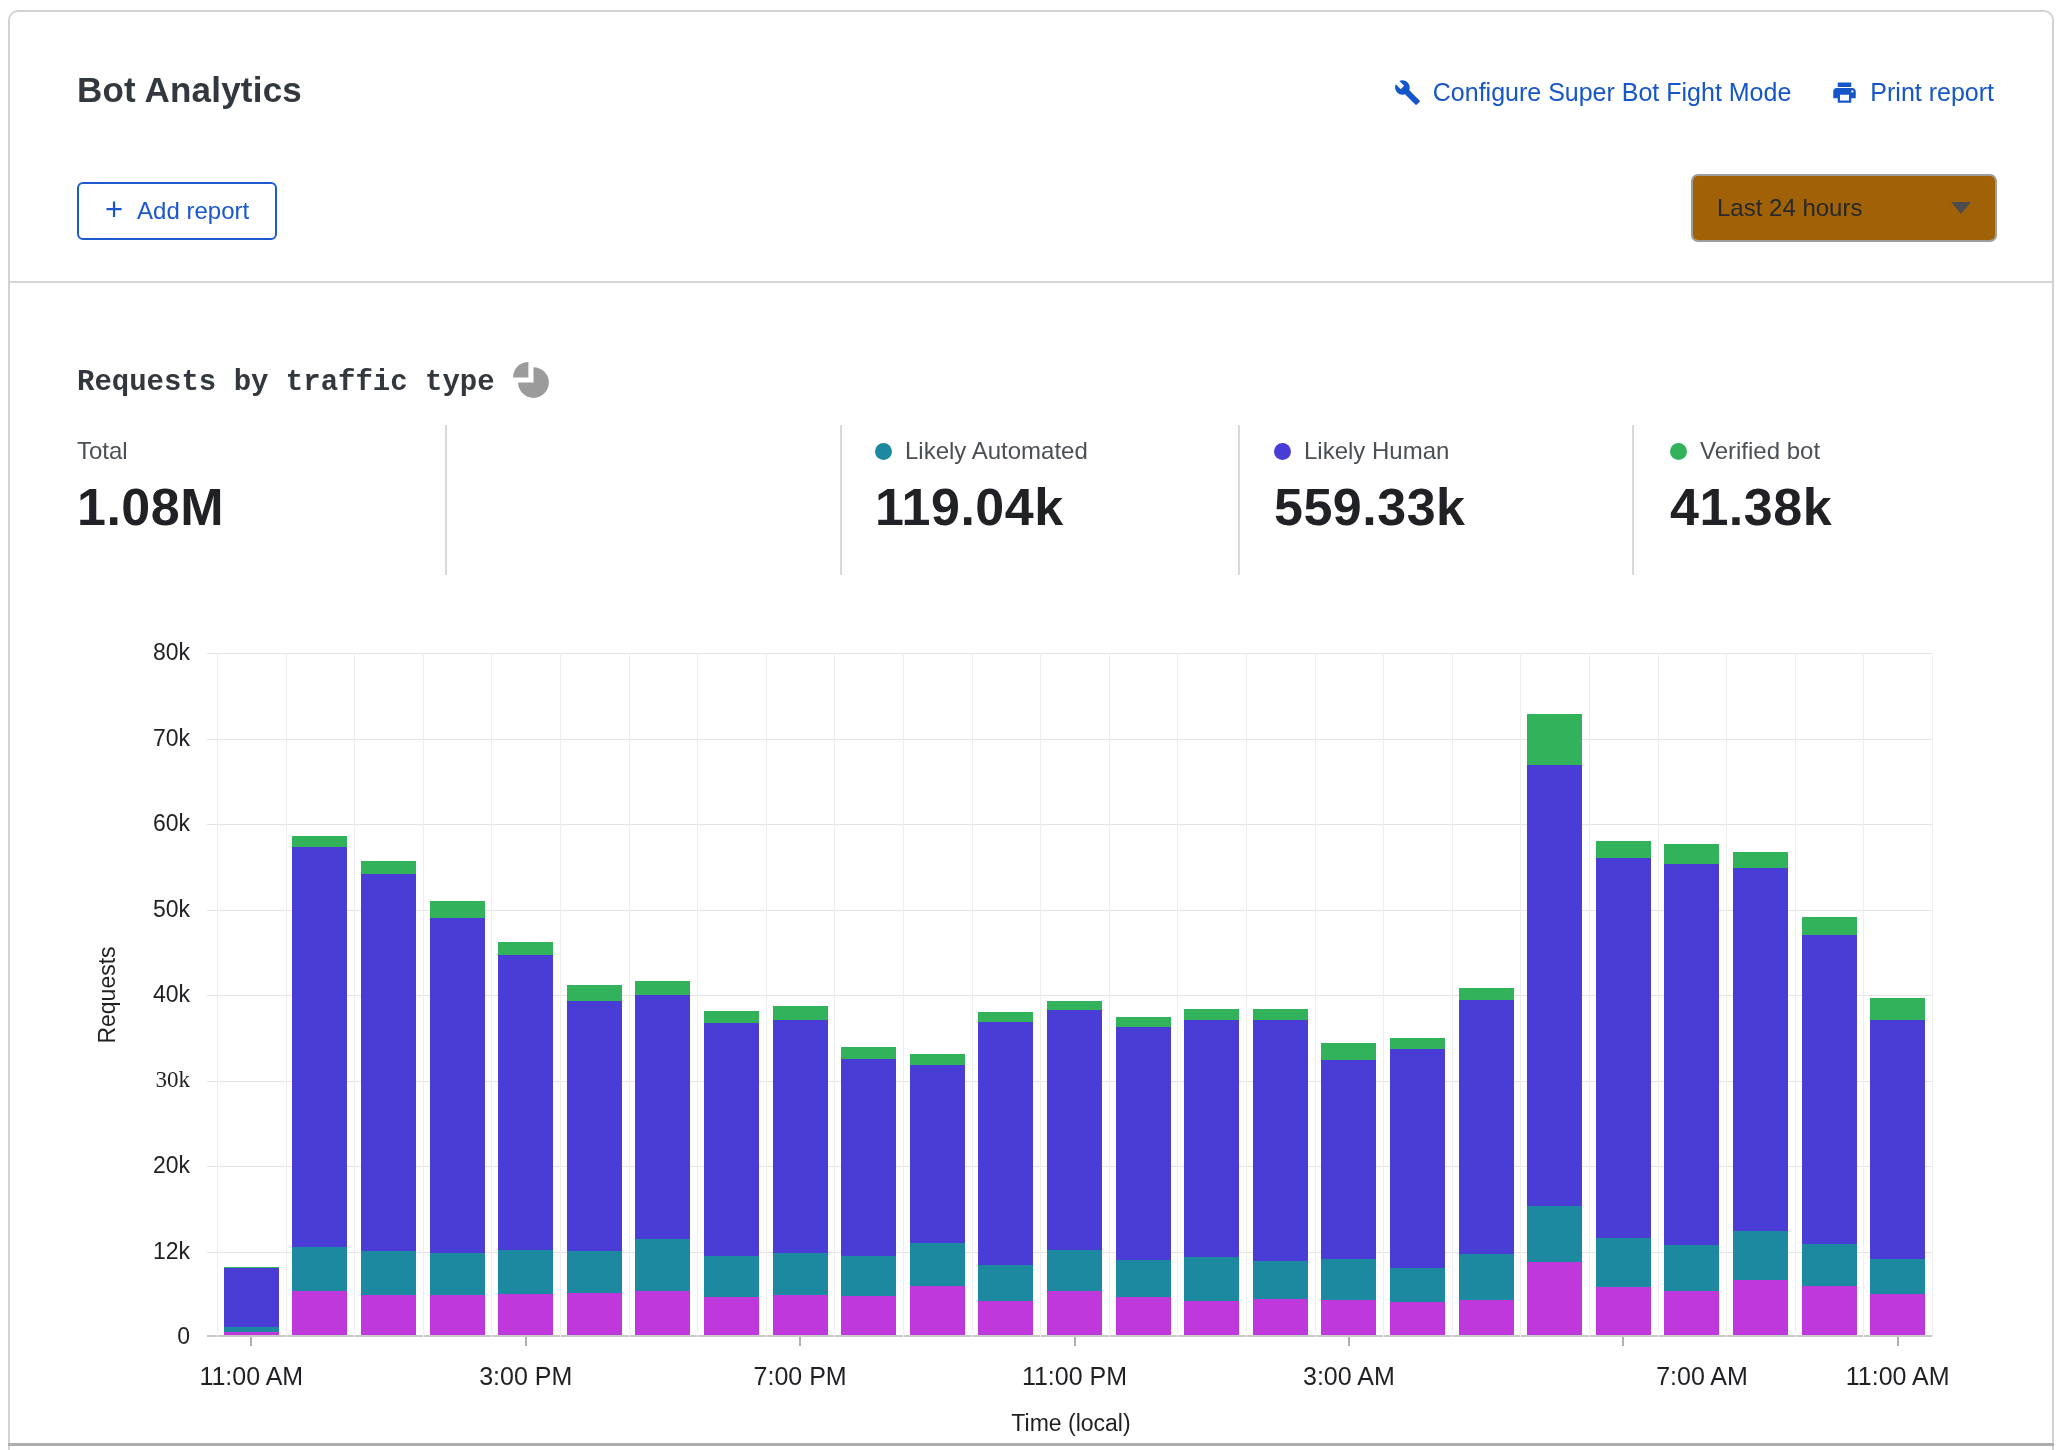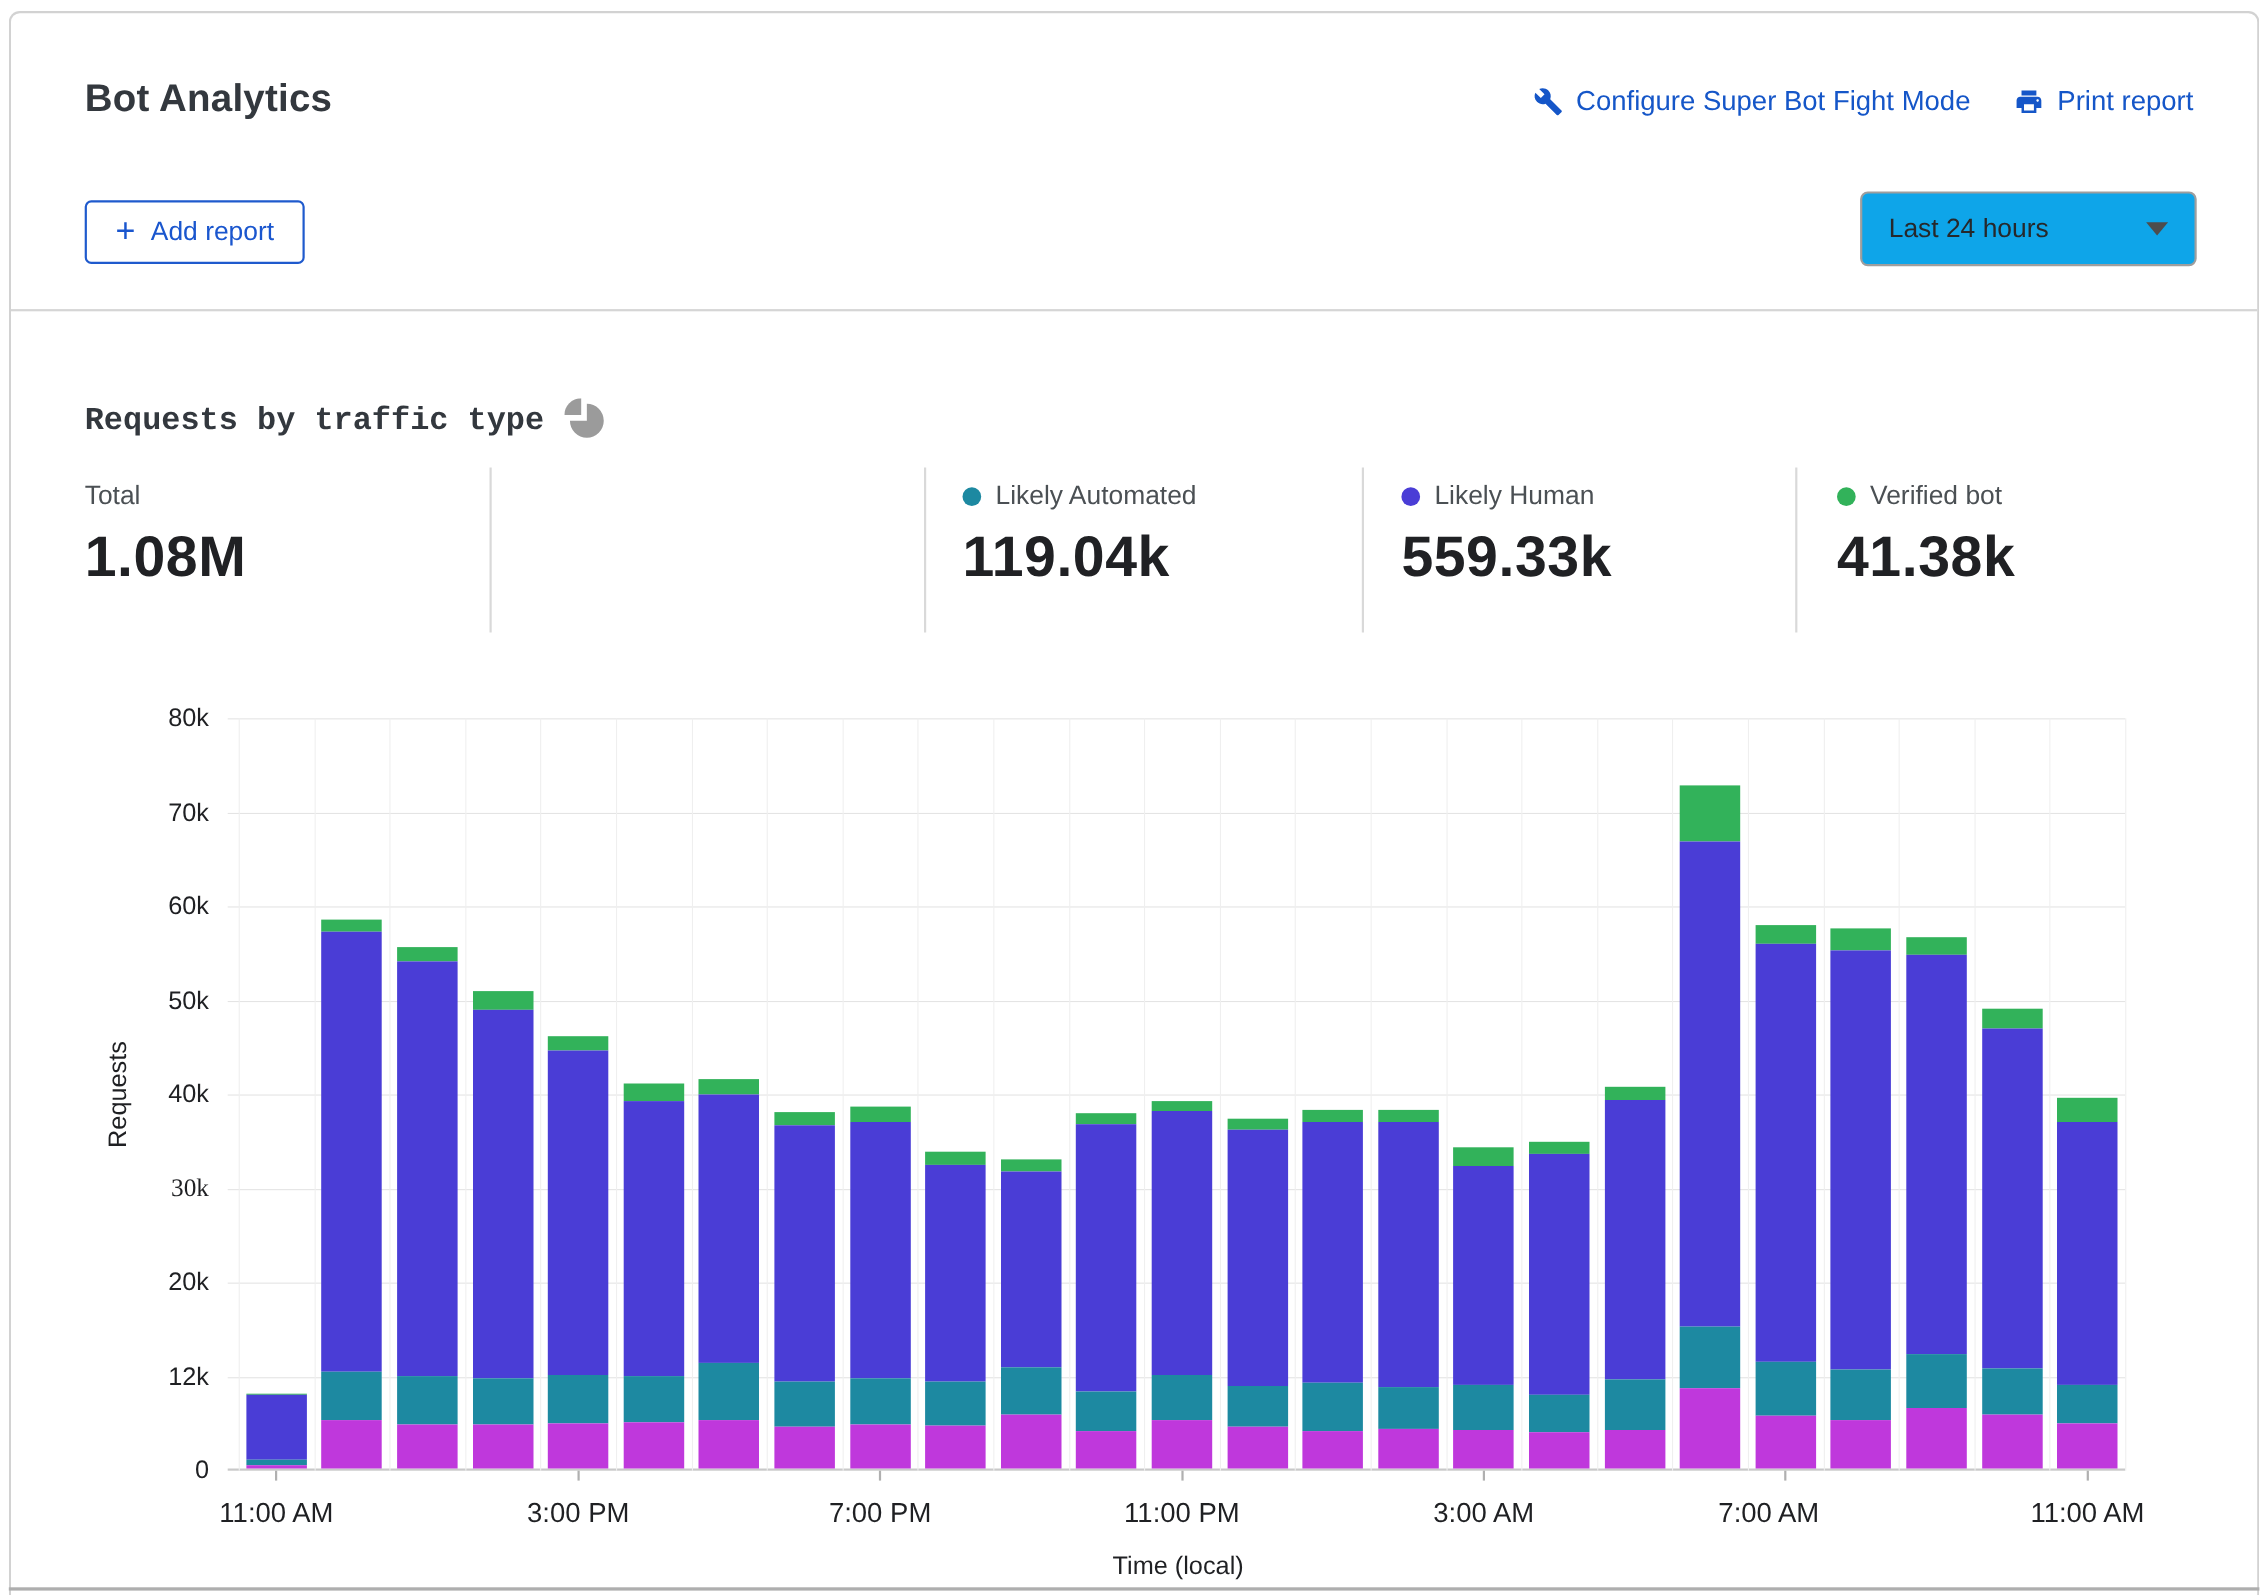--- a/index.html
+++ b/index.html
@@ -28,21 +28,21 @@
   .hlink svg { display:block; }
   .add-filter {
     position:absolute; left:67px; top:170px; height:58px; padding:0 26px;
     display:flex; align-items:center; gap:14px;
     background:#fff; border:2px solid #1f5acd; border-radius:6px;
     color:#1a56ce; font-size:24px; font-family:inherit; cursor:pointer;
   }
   .add-filter .plus { font-size:31px; font-weight:400; line-height:1; margin-top:-3px; }
   .time-select {
     position:absolute; left:1681px; top:162px; width:306px; height:68px;
-    border:2px solid #9e9e9e; border-radius:7px; background:#0ea5e9;
+    border:2px solid #9e9e9e; border-radius:7px; background:#a16207;
     display:flex; align-items:center; padding:0 24px; cursor:pointer;
     font-size:24px; color:#26282b;
   }
   .time-select .caret {
     margin-left:auto; width:0; height:0;
     border-left:10px solid transparent; border-right:10px solid transparent;
     border-top:12px solid #4d4d4d;
   }
   .h-divider { position:absolute; left:0; top:269px; width:100%; height:2px; background:#d5d5d5; }
   
@@ -365,21 +365,21 @@
         <div class="xtick-label" style="left: 44.3px;">11:00 AM</div>
         <div class="xtick" style="left: 317.7px;"></div>
         <div class="xtick-label" style="left: 318.7px;">3:00 PM</div>
         <div class="xtick" style="left: 592.1px;"></div>
         <div class="xtick-label" style="left: 593.1px;">7:00 PM</div>
         <div class="xtick" style="left: 866.5px;"></div>
         <div class="xtick-label" style="left: 867.5px;">11:00 PM</div>
         <div class="xtick" style="left: 1140.9px;"></div>
         <div class="xtick-label" style="left: 1141.9px;">3:00 AM</div>
         <div class="xtick" style="left: 1415.3px;"></div>
-        <div class="xtick-label" style="left: 1401px;">7:00 AM</div>
+        <div class="xtick-label" style="left: 1495px;">7:00 AM</div>
         <div class="xtick" style="left: 1689.7px;"></div>
         <div class="xtick-label" style="left: 1690.7px;">11:00 AM</div>
       </div>
     <div class="x-axis-title">Time (local)</div>
 
     <div class="bottom-line"></div>
   </div>
 </div>
 
 </body></html>

